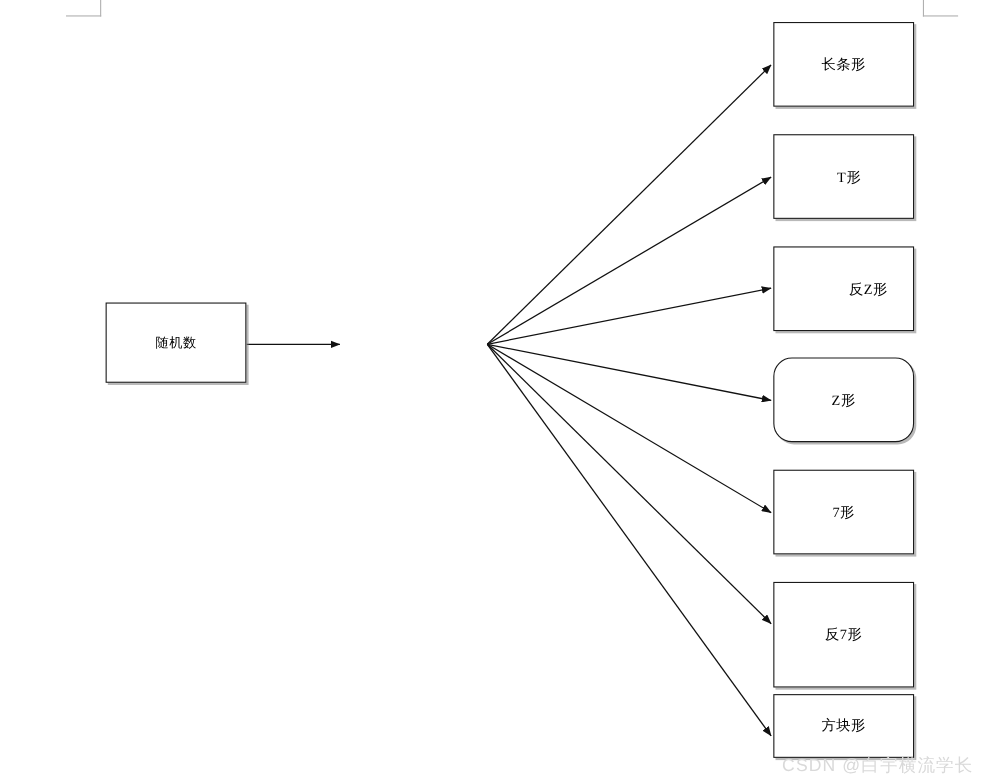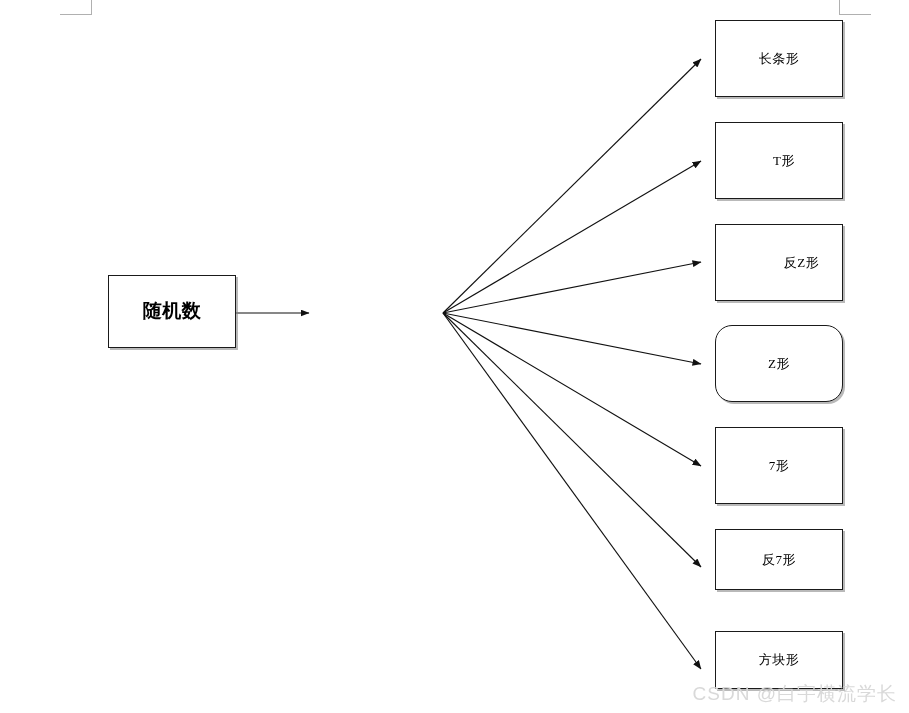--- a/index.html
+++ b/index.html
@@ -38,45 +38,43 @@
     position: absolute;
     box-sizing: border-box;
     background: #ffffff;
     border: 1px solid #1a1a1a;
     box-shadow: 2px 2px 0 0 rgba(128,128,128,0.55);
     display: flex;
     align-items: center;
     justify-content: center;
     color: #000000;
     letter-spacing: 0.5px;
-    margin-left: 12px;
   }
   .node-label {
     font-size: 13px;
     line-height: 1.2;
     white-space: nowrap;
   }
   .node.left-node .node-label,
   .node.mid-node .node-label {
-    font-size: 19px;
-    font-weight: bold;
+    font-size: 12px;
   }
   #arrow-layer {
     position: absolute;
     left: 0; top: 0;
     width: 909px;
     height: 713px;
     pointer-events: none;
   }
   .watermark {
     position: absolute;
-    right: 12px;
+    right: 24px;
     bottom: 6px;
     font-family: "Liberation Sans", "DejaVu Sans", sans-serif;
-    font-size: 19px;
+    font-size: 16px;
     color: #d9d9d9;
     letter-spacing: 1px;
     white-space: nowrap;
   }
 </style>
 </head>
 <body>
 
 <div id="canvas">
 
@@ -115,21 +113,21 @@
       </div>
       <div class="node shape-node" style="left: 703px; top: 224px; width: 128px; height: 77px; padding-left: 45px;">
         <span class="node-label">反Z形</span>
       </div>
       <div class="node shape-node" style="left: 703px; top: 325px; width: 128px; height: 77px; border-radius: 17px;">
         <span class="node-label">Z形</span>
       </div>
       <div class="node shape-node" style="left: 703px; top: 427px; width: 128px; height: 77px;">
         <span class="node-label">7形</span>
       </div>
-      <div class="node shape-node" style="left: 703px; top: 529px; width: 128px; height: 61px;">
+      <div class="node shape-node" style="left: 703px; top: 529px; width: 128px; height: 96px;">
         <span class="node-label">反7形</span>
       </div>
       <div class="node shape-node" style="left: 703px; top: 631px; width: 128px; height: 58px;">
         <span class="node-label">方块形</span>
       </div>
     </div>
 
   <div class="watermark">CSDN @白宇横流学长</div>
 
 </div>

